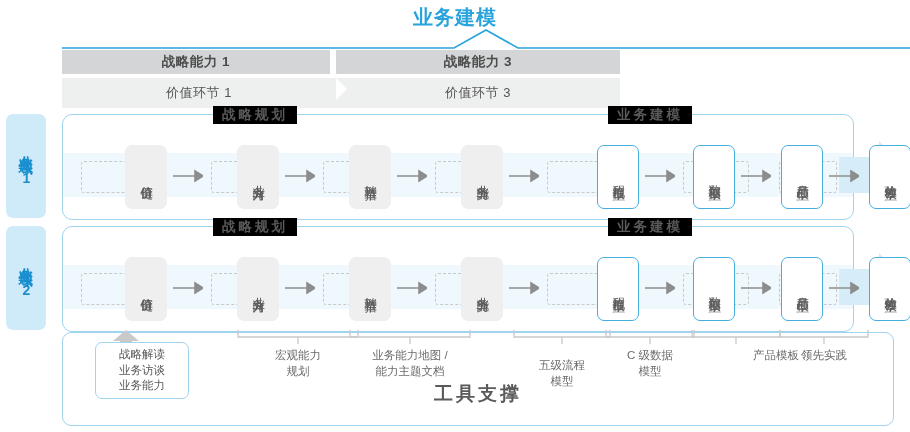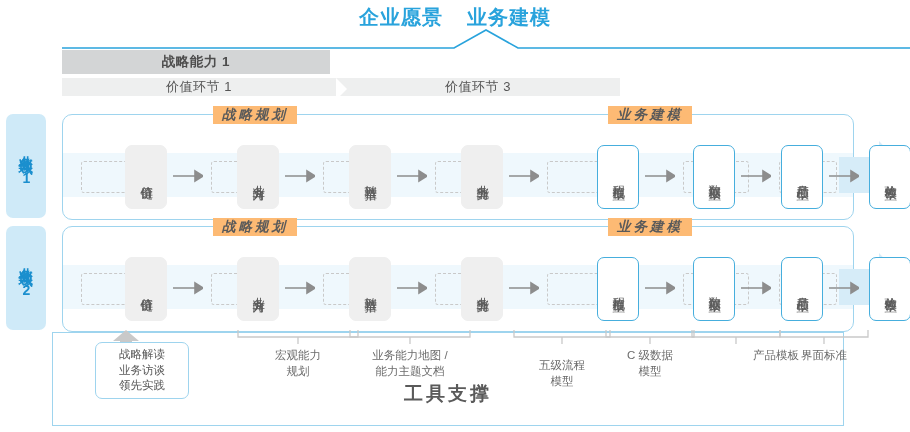--- a/index.html
+++ b/index.html
@@ -23,21 +23,21 @@
   .connector{position:absolute;left:62px;top:28px;width:848px;height:24px;}
 
   
   .bar-area{position:absolute;left:62px;top:50px;width:832px;}
   .cap-row{display:flex;gap:6px;height:24px;}
   .cap-cell{
     background:#d3d5d6;color:#4d4d4d;font-size:13.5px;font-weight:bold;
     display:flex;align-items:center;justify-content:center;
     letter-spacing:.5px;
   }
-  .val-row{position:relative;height:18px;margin-top:4px;display:flex;}
+  .val-row{position:relative;height:30px;margin-top:4px;display:flex;}
   .val-cell{
     background:#eeefef;color:#555;font-size:13px;
     display:flex;align-items:center;justify-content:center;
     position:relative;letter-spacing:.5px;
   }
   .val-cell .chev{
     position:absolute;right:-11px;top:0;width:11px;height:22px;z-index:3;
   }
 
   
@@ -57,23 +57,23 @@
   .domain-row{
     position:absolute;left:62px;width:790px;
     border:1.4px solid #9ed4ee;border-radius:10px;
     background:#ffffff;
   }
   .row-band{
     position:absolute;left:0;top:38px;height:44px;width:100%;
     background:#eff8fd;
   }
   .sec-title{
-    position:absolute;top:-9px;background:#fdba74;
+    position:absolute;top:-9px;background:#000000;
     color:#5a5a5a;font-size:13.5px;font-weight:bold;
-    padding:0 9px;letter-spacing:3px;white-space:nowrap;font-style:italic;
+    padding:0 9px;letter-spacing:3px;white-space:nowrap;
   }
   .big-arrow{position:absolute;right:-58px;top:24px;width:72px;height:72px;}
 
   
   .track{position:absolute;left:0;top:30px;width:100%;height:62px;}
   .dbox{
     position:absolute;border:1.3px dashed #c9c9c9;border-radius:3px;
     height:30px;top:16px;background:transparent;
   }
   .pbox{
@@ -82,22 +82,22 @@
     display:flex;align-items:center;justify-content:center;
     font-size:12.5px;color:#5a5a5a;line-height:1.08;
   }
   .pbox span{writing-mode:vertical-rl;text-orientation:upright;letter-spacing:1px;}
   .pbox.gray{background:#efefef;border:1px solid #efefef;}
   .pbox.blue{background:#ffffff;border:1.4px solid #46aedd;}
   .arrow{position:absolute;top:24px;height:14px;width:30px;}
 
   
   .tool-box{
-    position:absolute;left:52px;top:332px;width:790px;height:92px;
-    border:1.4px solid #9ed4ee;border-radius:0;background:transparent;
+    position:absolute;left:62px;top:332px;width:790px;height:92px;
+    border:1.4px solid #9ed4ee;border-radius:9px;background:transparent;padding-left:40px;
   }
   .tool-title{
     position:absolute;left:0;top:48px;width:100%;text-align:center;
     font-size:19px;font-weight:bold;color:#5a5a5a;letter-spacing:3px;
   }
   .tool-chip{
     position:absolute;border:1.2px solid #9ed4ee;border-radius:7px;
     background:#fff;color:#5a5a5a;font-size:11.5px;line-height:1.35;
     text-align:center;padding:4px 6px;white-space:pre-line;
   }
@@ -107,32 +107,32 @@
   }
   .bracket{position:absolute;}
   .uparrow{position:absolute;}
 </style>
 </head>
 <body>
 
 <div id="root">
 
   <div class="top-titles">
-    <div>企业愿景</div>
     <div>业务建模</div>
   </div>
 
   <svg class="connector" viewBox="0 0 848 24">
     <path d="M0,20 L392,20 L424,2 L456,20 L848,20" fill="none" stroke="#29a3dc" stroke-width="1.6"></path>
   </svg>
 
   <div class="bar-area">
 
     <div class="cap-row">
       <div class="cap-cell" style="width:268px">战略能力 1</div>
+      <div class="cap-cell" style="width:284px">战略能力 3</div>
     </div>
 
     <div class="val-row">
       <div class="val-cell" style="width:274px">
         <span>价值环节 1</span>
         <svg class="chev" viewBox="0 0 11 22">
           <polygon points="0,0 11,11 0,22" fill="#ffffff"></polygon>
         </svg>
       </div>
       <div class="val-cell" style="width:284px">
@@ -308,26 +308,26 @@
   </svg>
   <svg class="bracket" style="left:690px;top:330px;width:92px;height:14px" viewBox="0 0 92 14">
     <path d="M2,0 L2,7 L90,7 L90,0 M46,7 L46,14" fill="none" stroke="#c9c9c9" stroke-width="1.3"></path>
   </svg>
   <svg class="bracket" style="left:778px;top:330px;width:92px;height:14px" viewBox="0 0 92 14">
     <path d="M2,0 L2,7 L90,7 L90,0 M46,7 L46,14" fill="none" stroke="#c9c9c9" stroke-width="1.3"></path>
   </svg>
 
   <div class="tool-chip" style="left:95px;top:342px;width:80px">战略解读
 业务访谈
-领先实践</div>
+业务能力</div>
 
   <div class="tool-lab" style="left:348px;top:348px;width:124px">业务能力地图 /
 能力主题文档</div>
   <div class="tool-lab" style="left:236px;top:348px;width:124px">宏观能力
 规划</div>
   <div class="tool-lab" style="left:512px;top:358px;width:100px">五级流程
 模型</div>
   <div class="tool-lab" style="left:604px;top:348px;width:92px">C 级数据
 模型</div>
   <div class="tool-lab" style="left:730px;top:348px;width:92px">产品模板</div>
-  <div class="tool-lab" style="left:778px;top:348px;width:92px">界面标准</div>
+  <div class="tool-lab" style="left:778px;top:348px;width:92px">领先实践</div>
 
 </div>
 
 </body></html>

